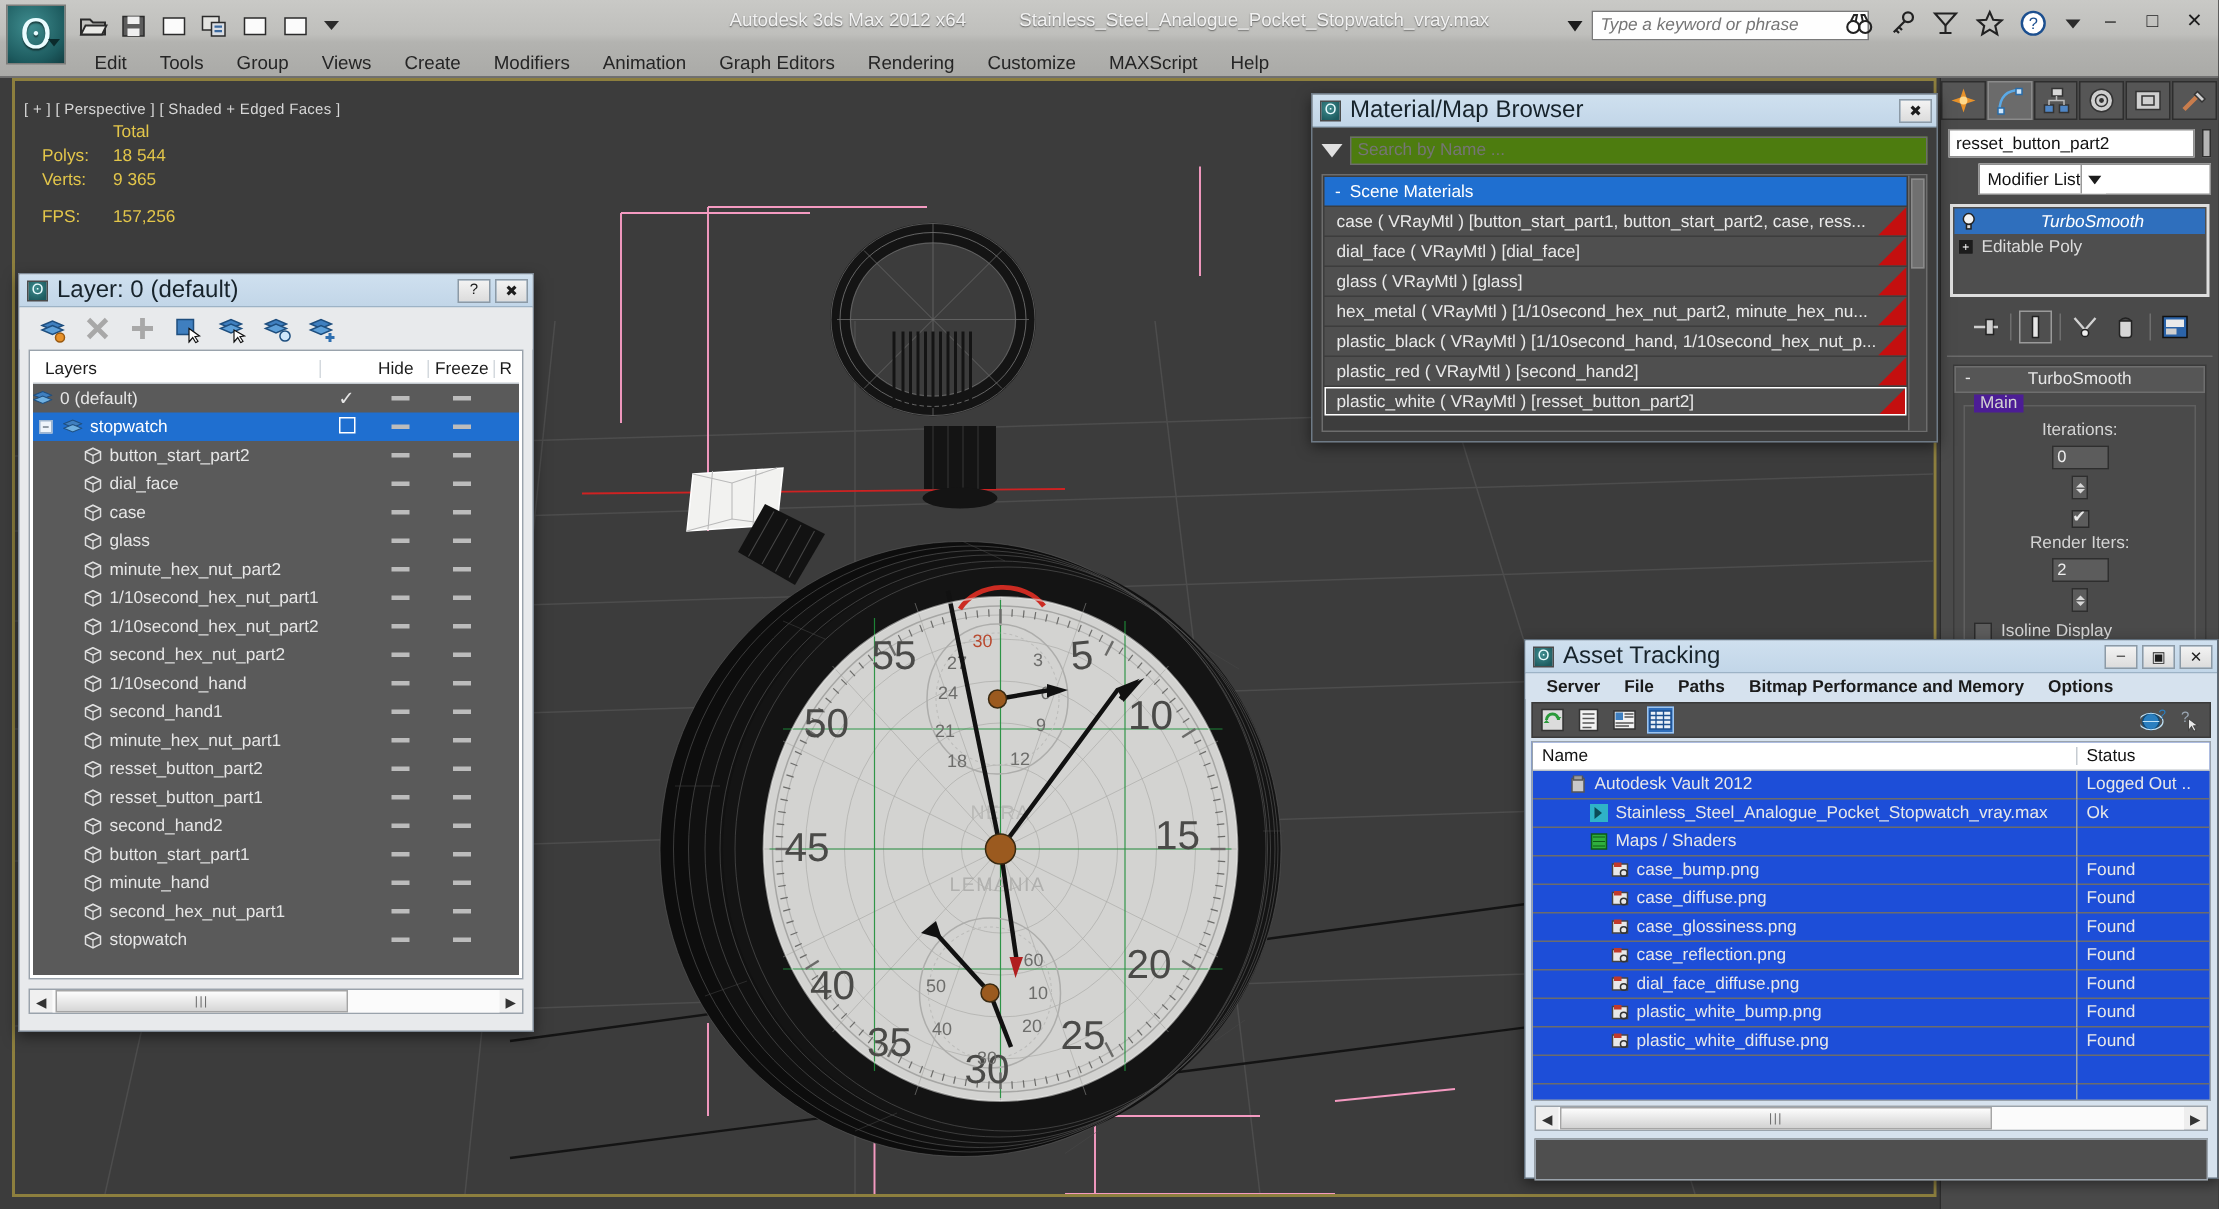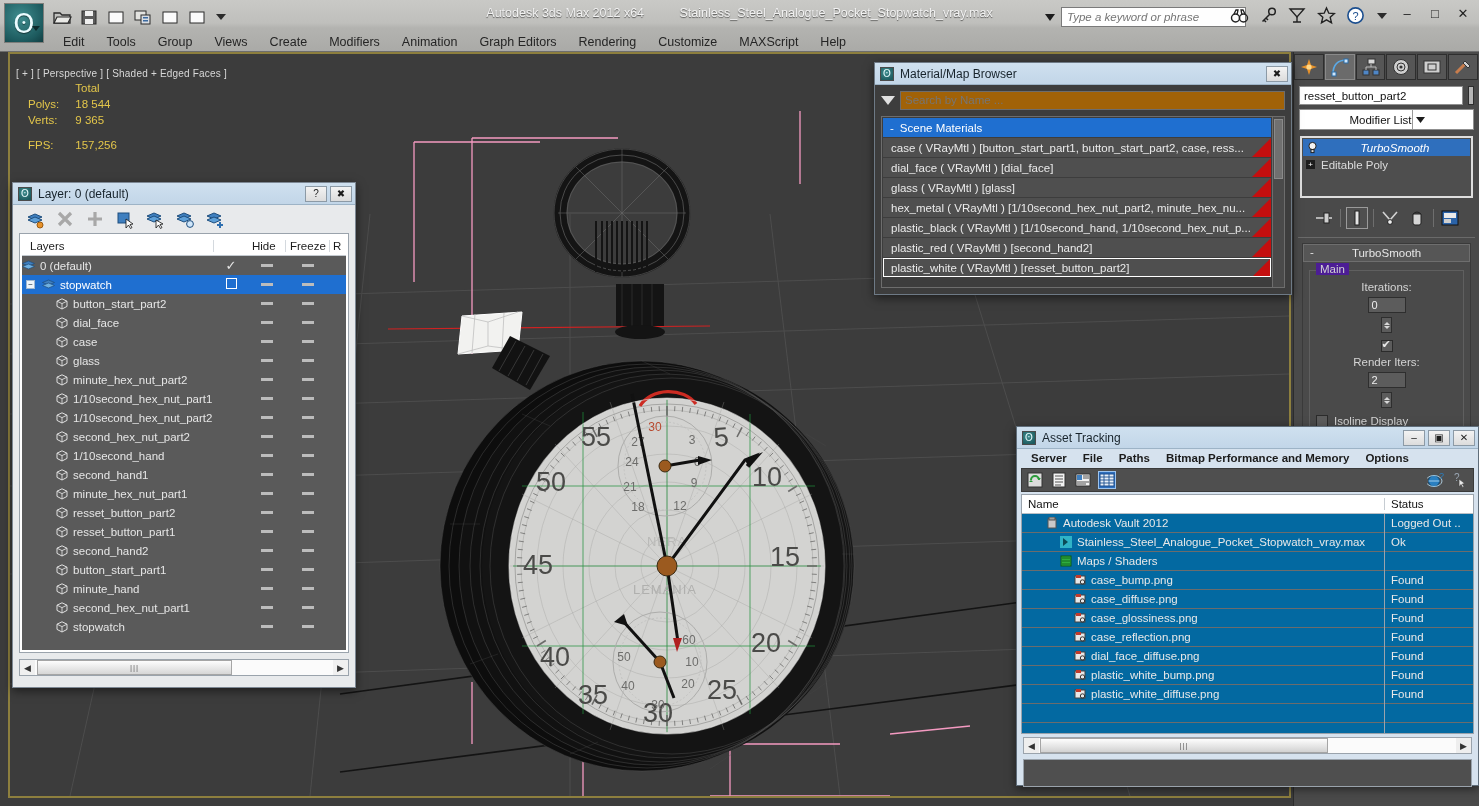--- a/index.html
+++ b/index.html
@@ -78,21 +78,21 @@
     background:#4a4a4a; border-left:1px solid #2c2c2c;
   }
   .cmdtabs { display:flex; height:30px; background:#4a4a4a; padding-top:2px; }
   .cmdtab { width:30px; height:26px; margin-right:1px; background:#565656; border:1px solid #2e2e2e;
     display:flex;align-items:center;justify-content:center; }
   .cmdtab.active { background:#6b6b6b; border-color:#8a8a8a;}
   .namerow { display:flex; align-items:center; padding:4px 5px 2px 5px; gap:5px;}
   .namefield { flex:1; height:19px; background:#fff; border:1px solid #8f8f8f; font-size:11.5px; color:#111; padding:1px 4px; }
   .colorswatch { width:19px;height:19px;background:#b5b5b5;border:1px solid #2e2e2e;}
   .modlistrow { padding:2px 5px; }
-  .modlist { height:21px; background:#fff; border:1px solid #8f8f8f; display:flex; align-items:center; justify-content:center; padding:0 0 0 5px; font-size:11.5px;color:#111;}
+  .modlist { height:21px; background:#fff; border:1px solid #8f8f8f; display:flex; align-items:center; justify-content:flex-start; padding:0 0 0 5px; font-size:11.5px;color:#111;margin-left:20px;}
   .modlist .dd { width:17px;height:19px;background:#fff;border-left:1px solid #999;display:flex;align-items:center;justify-content:center;}
   .modstack { margin:4px 6px 0 6px; height:62px; background:#4e4e4e; border:2px solid #dedede; padding:1px;}
   .modrow { height:17px; display:flex; align-items:center; gap:4px; padding:0 3px; font-size:11.5px; color:#dcdcdc;}
   .modrow.sel { background:#2f6fbd; color:#fff; font-style: italic; }
   .modrow .mi-icon { width:13px;height:13px;display:inline-block;}
   .modtools { display:flex; align-items:center; justify-content:center; gap:5px; margin-top:7px; height:26px; }
   .modtools .sep { width:1px;height:18px;background:#6e6e6e;}
   .modtools .mt { width:22px;height:22px;display:flex;align-items:center;justify-content:center;}
   .modtools .mt.box { border:1px solid #9a9a9a; background:#4f4f4f;}
   .hrule { height:1px;background:#6a6a6a;margin:6px 4px 0 4px;}
@@ -115,21 +115,21 @@
   .chk.on::after { content:"✔"; position:absolute; left:0px; top:-3px; font-size:11px; color:#e8e8e8;}
   .chkrow .lbl { color:#d4d4d4; font-size:11.5px;}
 
   
   .dlg { position:absolute; background:#d6d6d3; border:1px solid #5a5a5a; box-shadow:0 3px 9px rgba(0,0,0,.5); }
   .dlg-title { height:22px; background:linear-gradient(to bottom,#cfe0ef,#c2d6e8);
     display:flex; align-items:center; padding:0 3px 0 5px; border-bottom:1px solid #9db3c6;}
   .dlg-title .ico { width:14px;height:14px;margin-right:6px;
      background: radial-gradient(circle at 40% 35%, #3f8d8f 0%, #1d5b5f 80%);
      border:1px solid #4b4b4b; color:#eafcff; font-size:10px; display:flex;align-items:center;justify-content:center;}
-  .dlg-title .t { font-size:12px; color:#17232b; flex:1; }
+  .dlg-title .t { font-size:16px; color:#17232b; flex:1; }
   .tbtn { width:22px;height:16px; margin-left:3px; background:linear-gradient(to bottom,#f3f3f3,#dcdcdc);
     border:1px solid #8c9aa6; font-size:10px; color:#1c1c1c; display:flex;align-items:center;justify-content:center;}
 
   
   #layerdlg { left:12px; top:182px; width:344px; height:506px; background:#e8eaec; border:1px solid #7d8894;}
   .layer-toolbar { height:28px; background:#e8eaec; display:flex; align-items:center; gap:10px; padding-left:12px; }
   .layer-toolbar .lt { width:20px;height:20px; }
   .layer-list-wrap { margin:0 6px; height:420px; background:#fff; border:1px solid #9aa3ac; padding:2px; display:flex; flex-direction:column;}
   .ll-head { height:20px; background:#fff; border-bottom:1px solid #c3c9cf; display:flex; align-items:center; font-size:11.5px; color:#1d1d1d;}
   .ll-head .c-name { flex:1; padding-left:8px; border-right:1px solid #d4d9de; }
@@ -157,41 +157,41 @@
   .hscroll .arw { width:15px;height:15px;display:flex;align-items:center;justify-content:center;color:#333;font-size:9px;}
   .hscroll .trk { flex:1;height:15px; background:#fbfbfb; position:relative;}
   .hscroll .thumb { position:absolute; left:2px; top:0; width:195px; height:15px;
     background:linear-gradient(to bottom,#fdfdfd,#d6d6d6); border:1px solid #a5a5a5;
     display:flex;align-items:center;justify-content:center; font-size:8px; color:#666; letter-spacing:1px;}
 
   
   #matbrowser { left:874px; top:62px; width:418px; height:233px; background:#3d3d3d; border:1px solid #6e7a86; }
   .mb-search { height:22px; margin:4px 6px 0 6px; display:flex; align-items:center; gap:5px;}
   .mb-caret { width:0;height:0;border-left:7px solid transparent;border-right:7px solid transparent;border-top:9px solid #e0e0e0;}
-  .mb-input { flex:1; height:19px; background:#a16207; border:1px solid #6d6d6d; color:#d6d6d6; font-size:11.5px; padding:1px 4px;}
+  .mb-input { flex:1; height:19px; background:#4d7c0f; border:1px solid #6d6d6d; color:#d6d6d6; font-size:11.5px; padding:1px 4px;}
   .mb-body { margin:5px 6px 6px 6px; height:172px; background:#3d3d3d; border:1px solid #6d6d6d; display:flex;}
   .mb-list { flex:1; padding:1px; overflow:hidden;}
   .mb-group { height:19px; background:#1f6fd0; color:#fff; font-size:11.5px; display:flex;align-items:center; padding-left:7px;}
   .mb-item { height:19px; margin-top:1px; background:#4f4f4f; color:#eaeaea; font-size:11.5px;
     display:flex; align-items:center; padding-left:8px; position:relative; overflow:hidden; white-space:nowrap;}
   .mb-item.sel { border:1px solid #fff; padding-left:7px; }
   .mb-item::after { content:""; position:absolute; right:0; top:0; width:0;height:0;
     border-bottom:19px solid #c40f0f; border-left:19px solid transparent;}
   .mb-scroll { width:12px; background:#4a4a4a; border-left:1px solid #6d6d6d; position:relative;}
   .mb-scroll .th { position:absolute; top:2px; left:1px; width:9px; height:60px; background:#707070; border:1px solid #8a8a8a;}
 
   
   #assetdlg { left:1016px; top:426px; width:463px; height:360px; background:#d6e2ee; border:1px solid #5f6d7a;}
   .at-menu { height:17px; display:flex; align-items:center; gap:0; padding-left:6px; background:#d6e2ee;}
   .at-menu .m { font-size:11.5px; color:#1b1b1b; padding:0 8px;font-weight:bold;}
   .at-toolbar { height:24px; margin:2px 4px 0 4px; background:#4f4f4f; border:1px solid #3a3a3a; display:flex; align-items:center; padding:0 4px; gap:6px;}
   .at-toolbar .ati { width:18px;height:18px;display:flex;align-items:center;justify-content:center;}
   .at-toolbar .ati.on { background:#2f6fbd; border:1px solid #9dc4ee;}
   .at-toolbar .spacer { flex:1; }
-  .at-grid { margin:2px 4px 0 4px; background:#0369a1; border:1px solid #9aa3ac; height:240px; display:flex; flex-direction:column;}
+  .at-grid { margin:2px 4px 0 4px; background:#1d4ed8; border:1px solid #9aa3ac; height:240px; display:flex; flex-direction:column;}
   .at-head { height:19px; background:#fff; display:flex; align-items:center; font-size:11.5px; color:#111; border-bottom:1px solid #b9bfc5;}
   .at-head .hn { flex:1; padding-left:6px; border-right:1px solid #c6ccd2;}
   .at-head .hs { width:88px; padding-left:6px; }
   .at-rows { flex:1; overflow:hidden; }
   .at-row { height:19px; display:flex; align-items:center; font-size:11.5px; color:#e8e8e8; border-bottom:1px solid #6c6c6c;}
   .at-row .rn { flex:1; display:flex; align-items:center; gap:5px; padding-left:6px; border-right:1px solid #9aa3ac; height:19px; overflow:hidden; white-space:nowrap;}
   .at-row .rs { width:88px; padding-left:6px; }
   .at-row .rn.d1 { padding-left:24px; }
   .at-row .rn.d2 { padding-left:38px; }
   .at-row .rn.d3 { padding-left:52px; }

